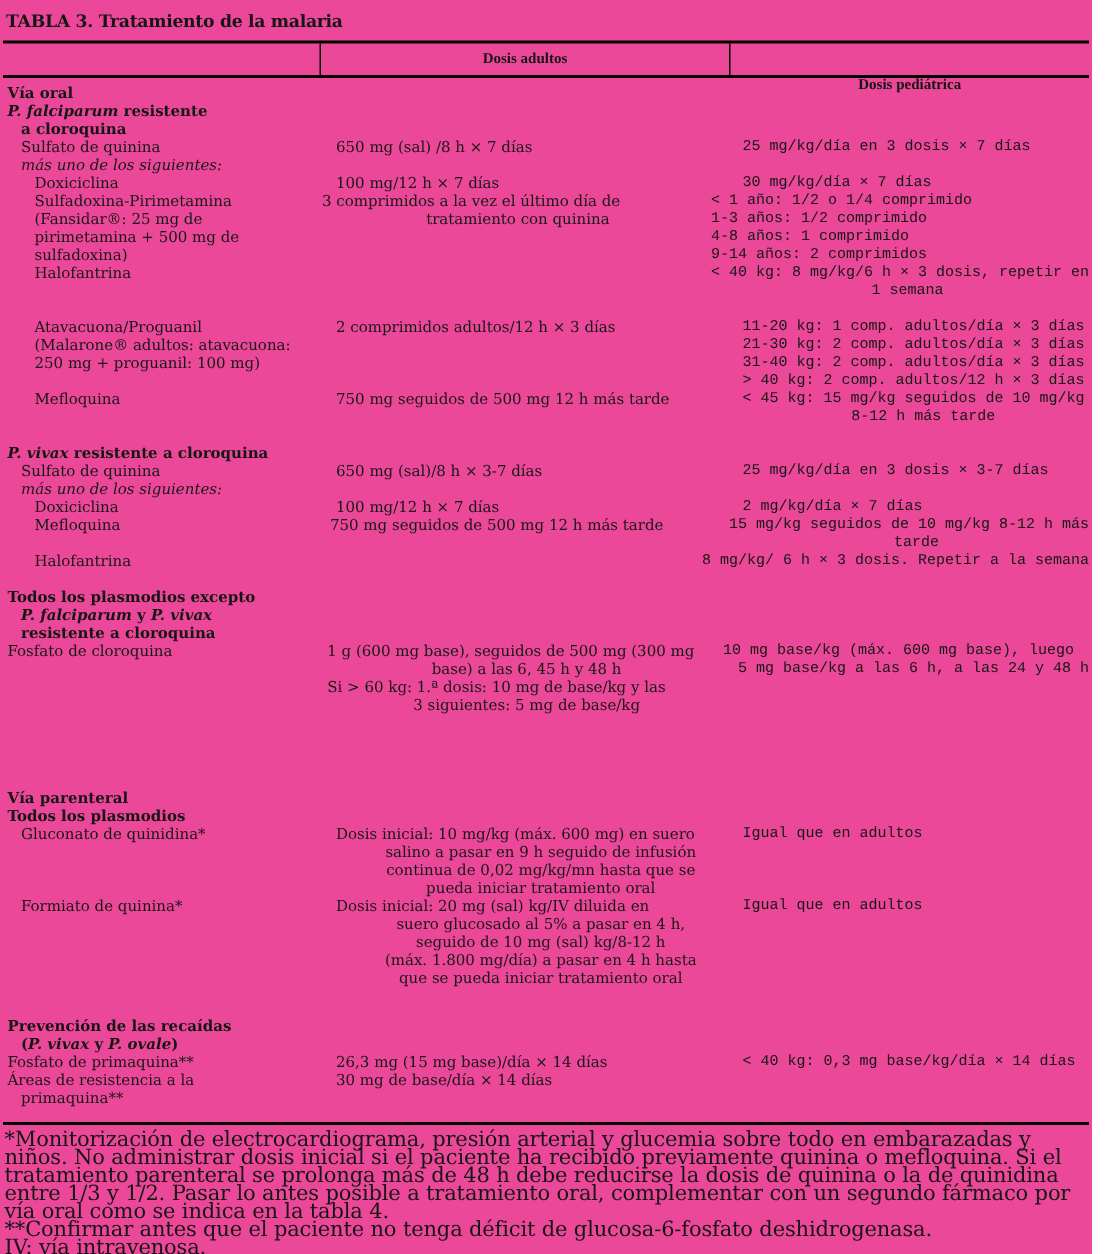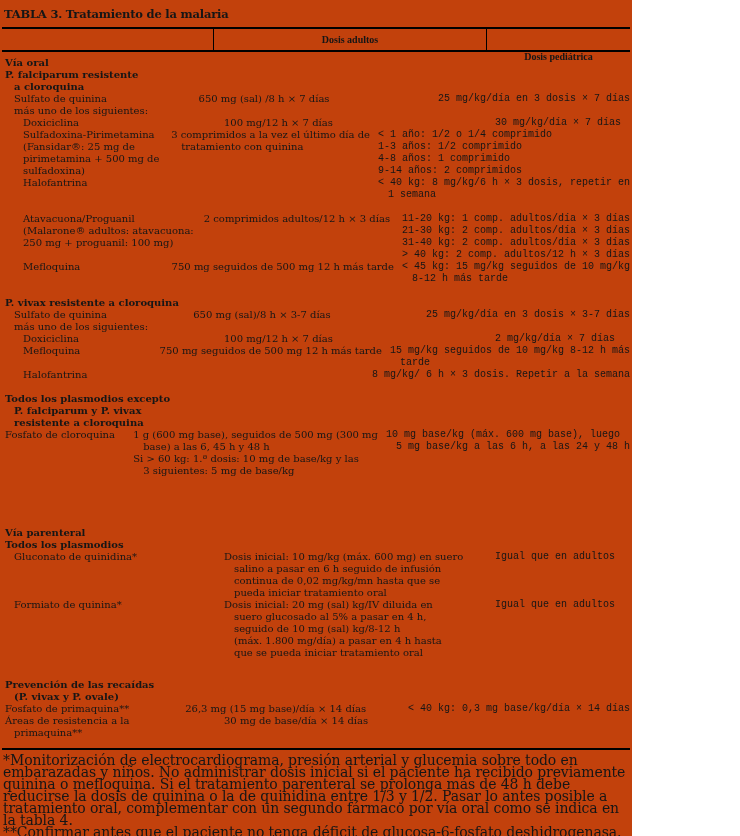--- a/index.html
+++ b/index.html
@@ -1,40 +1,40 @@
 <!DOCTYPE html>
 <html><head>
 <meta charset="utf-8">
 <style>
   html,body{margin:0;padding:0;background:#fff;}
   .page{
-    position:relative;width:632px;height:836px;background:#c2410c;
+    position:relative;width:728px;height:836px;background:#ec4899;
     font-family:"DejaVu Serif","Liberation Serif",serif;
     font-size:10px;line-height:12px;color:#161616;
     box-sizing:border-box;padding:6px 2px 0 2px;overflow:hidden;
   }
   .title{font-weight:bold;font-size:11.5px;letter-spacing:-0.2px;padding:2px 0 7px 2px;white-space:nowrap;}
   .thead{display:flex;border-top:2px solid #000;border-bottom:2px solid #000;height:21px;font-family:Liberation Serif, serif;}
   .th-spacer{width:212px;border-right:1.5px solid #000;box-sizing:border-box;}
   .th{font-weight:bold;display:flex;align-items:center;justify-content:center;box-sizing:border-box;}
   .th-adult{width:273px;border-right:1.5px solid #000;}
   .th-ped{flex:1;margin-top:28px;}
   .tbody{padding-top:5px;}
   .trow{display:flex;}
   .c{box-sizing:border-box;}
   .c1{width:212px;}
   .c2{width:273px;padding-left:10px;}
   .c3{flex:1;padding-left:8px;font-family:Liberation Mono, monospace;}
   .ln{white-space:nowrap;}
   .ind0{padding-left:3px;}
   .ind1{padding-left:12px;}
   .ind2{padding-left:21px;}
-  .cont{padding-left:10px;}
+  .cont{padding-left:10px;text-align:center;}
   .b{font-weight:bold;}
-  .it{}
+  .it{font-style:italic;}
   .rule{border-top:2.5px solid #000;margin-top:9px;}
   .footnotes{padding:4px 1px 0 1px;font-size:14px;line-height:12px;letter-spacing:-0.1px;}
   .footnote{margin:0;}
 </style>
 </head>
 <body>
 
 <div class="page">
 
   <div class="title">TABLA 3. Tratamiento de la malaria</div>
@@ -237,21 +237,21 @@
         </div>
         <div class="c c2"></div>
         <div class="c c3"></div>
       </div>
       <div class="trow">
         <div class="c c1">
           <div class="ln ind1"><span>Gluconato de quinidina*</span></div>
         </div>
         <div class="c c2">
           <div class="ln">Dosis inicial: 10 mg/kg (máx. 600 mg) en suero</div>
-          <div class="ln cont">salino a pasar en 6 h seguido de infusión</div>
+          <div class="ln cont">salino a pasar en 9 h seguido de infusión</div>
           <div class="ln cont">continua de 0,02 mg/kg/mn hasta que se</div>
           <div class="ln cont">pueda iniciar tratamiento oral</div>
         </div>
         <div class="c c3">
           <div class="ln">Igual que en adultos</div>
         </div>
       </div>
       <div class="trow">
         <div class="c c1">
           <div class="ln ind1"><span>Formiato de quinina*</span></div>

